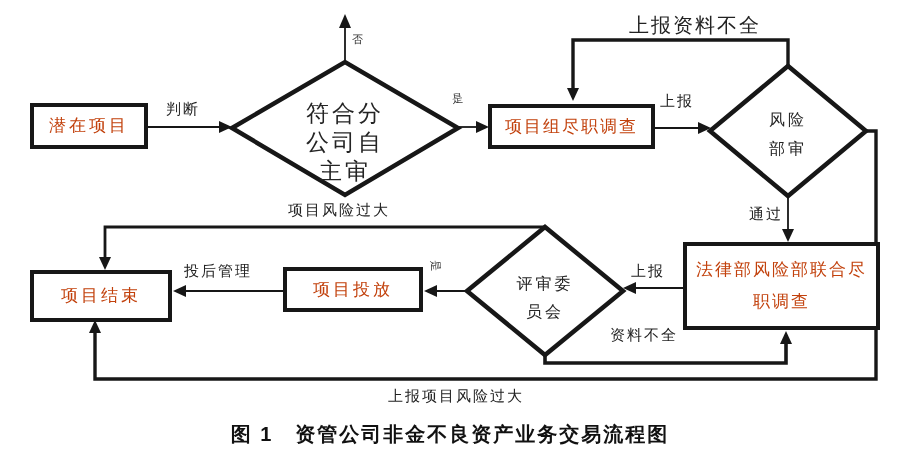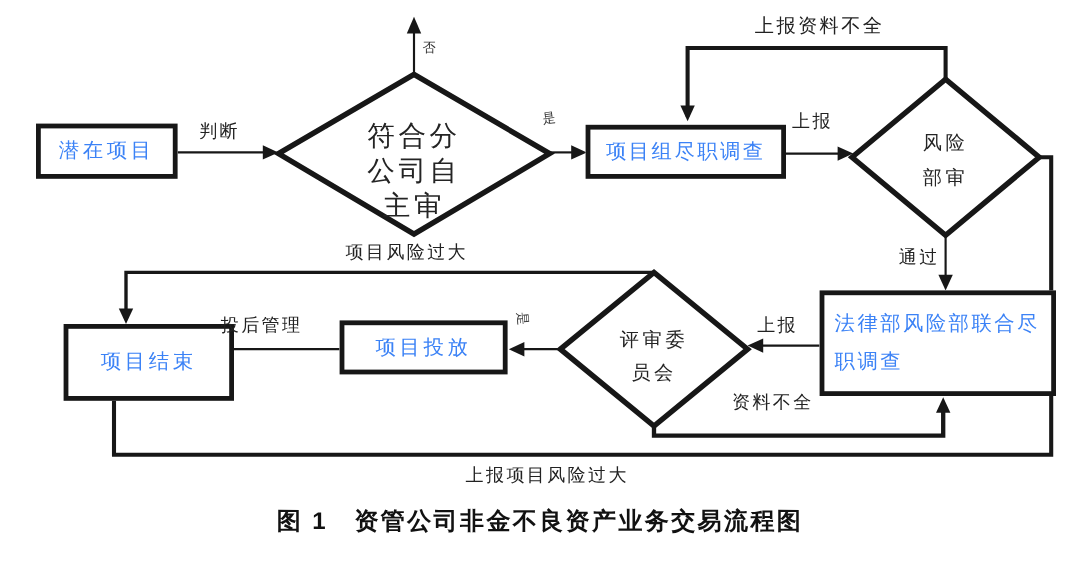--- a/index.html
+++ b/index.html
@@ -1,21 +1,21 @@
 <!DOCTYPE html>
 <html><head>
 <meta charset="utf-8">
 <style>
   html,body{margin:0;padding:0;background:#ffffff;}
   .stage{position:relative;width:900px;height:468px;background:#ffffff;overflow:hidden;
          font-family:"Liberation Serif", serif;color:#1c1c1c;}
   .stage svg{position:absolute;left:0;top:0;}
   .node{position:absolute;display:flex;align-items:center;justify-content:center;
         background:#ffffff;border:4px solid #171717;box-sizing:border-box;
-        font-size:17px;letter-spacing:3px;line-height:30px;text-align:left;color:#3b82f6;}
+        font-size:17px;letter-spacing:3px;line-height:30px;text-align:center;color:#c2410c;}
   .node .inner{display:block;}
   .dlabel{position:absolute;text-align:center;font-size:16px;letter-spacing:3px;
           line-height:29px;color:#242424;}
   .elabel{position:absolute;font-size:15px;letter-spacing:2px;color:#222222;white-space:nowrap;}
   .tiny{font-size:11px;letter-spacing:0;color:#333;}
   .caption{position:absolute;left:0;top:421px;width:900px;text-align:center;
            font-family:"Liberation Sans", sans-serif;font-weight:bold;font-size:20px;
            letter-spacing:2px;color:#111111;}
 </style>
 </head>
@@ -80,33 +80,33 @@
   </div>
 
   <div class="node" style="left:683px;top:242px;width:197px;height:88px;">
     <span class="inner" style="width:172px;line-height:32px;letter-spacing:2px;">法律部风险部联合尽职调查</span>
   </div>
 
   <div class="node" style="left:283px;top:267px;width:140px;height:45px;">
     <span class="inner">项目投放</span>
   </div>
 
-  <div class="node" style="left:30px;top:270px;width:142px;height:64px;margin-left:23px;">
+  <div class="node" style="left:30px;top:270px;width:142px;height:52px;">
     <span class="inner">项目结束</span>
   </div>
 
   <div class="dlabel" style="left:302px;top:99px;width:86px;font-size:23px;">符合分公司自主审</div>
   <div class="dlabel" style="left:766px;top:93px;width:44px;margin-top:12px;">风险部审</div>
   <div class="dlabel" style="left:514px;top:270px;width:62px;line-height:28px;">评审委员会</div>
 
   <div class="elabel" style="left:166px;top:100px;">判断</div>
   <div class="elabel tiny" style="left:352px;top:32px;">否</div>
   <div class="elabel tiny" style="left:452px;top:91px;transform:rotate(-8deg);">是</div>
   <div class="elabel" style="left:660px;top:92px;">上报</div>
-  <div class="elabel" style="left:629px;top:12px;font-size:16px;">上报资料不全</div>
+  <div class="elabel" style="left:629px;top:12px;font-size:20px;">上报资料不全</div>
   <div class="elabel" style="left:749px;top:205px;">通过</div>
   <div class="elabel" style="left:631px;top:262px;">上报</div>
   <div class="elabel" style="left:610px;top:326px;">资料不全</div>
   <div class="elabel tiny" style="left:430px;top:258px;transform:rotate(84deg);">是</div>
   <div class="elabel" style="left:184px;top:262px;">投后管理</div>
   <div class="elabel" style="left:388px;top:387px;">上报项目风险过大</div>
   <div class="elabel" style="left:288px;top:201px;">项目风险过大</div>
 
   <div class="caption">图 1　资管公司非金不良资产业务交易流程图</div>
 </div>

